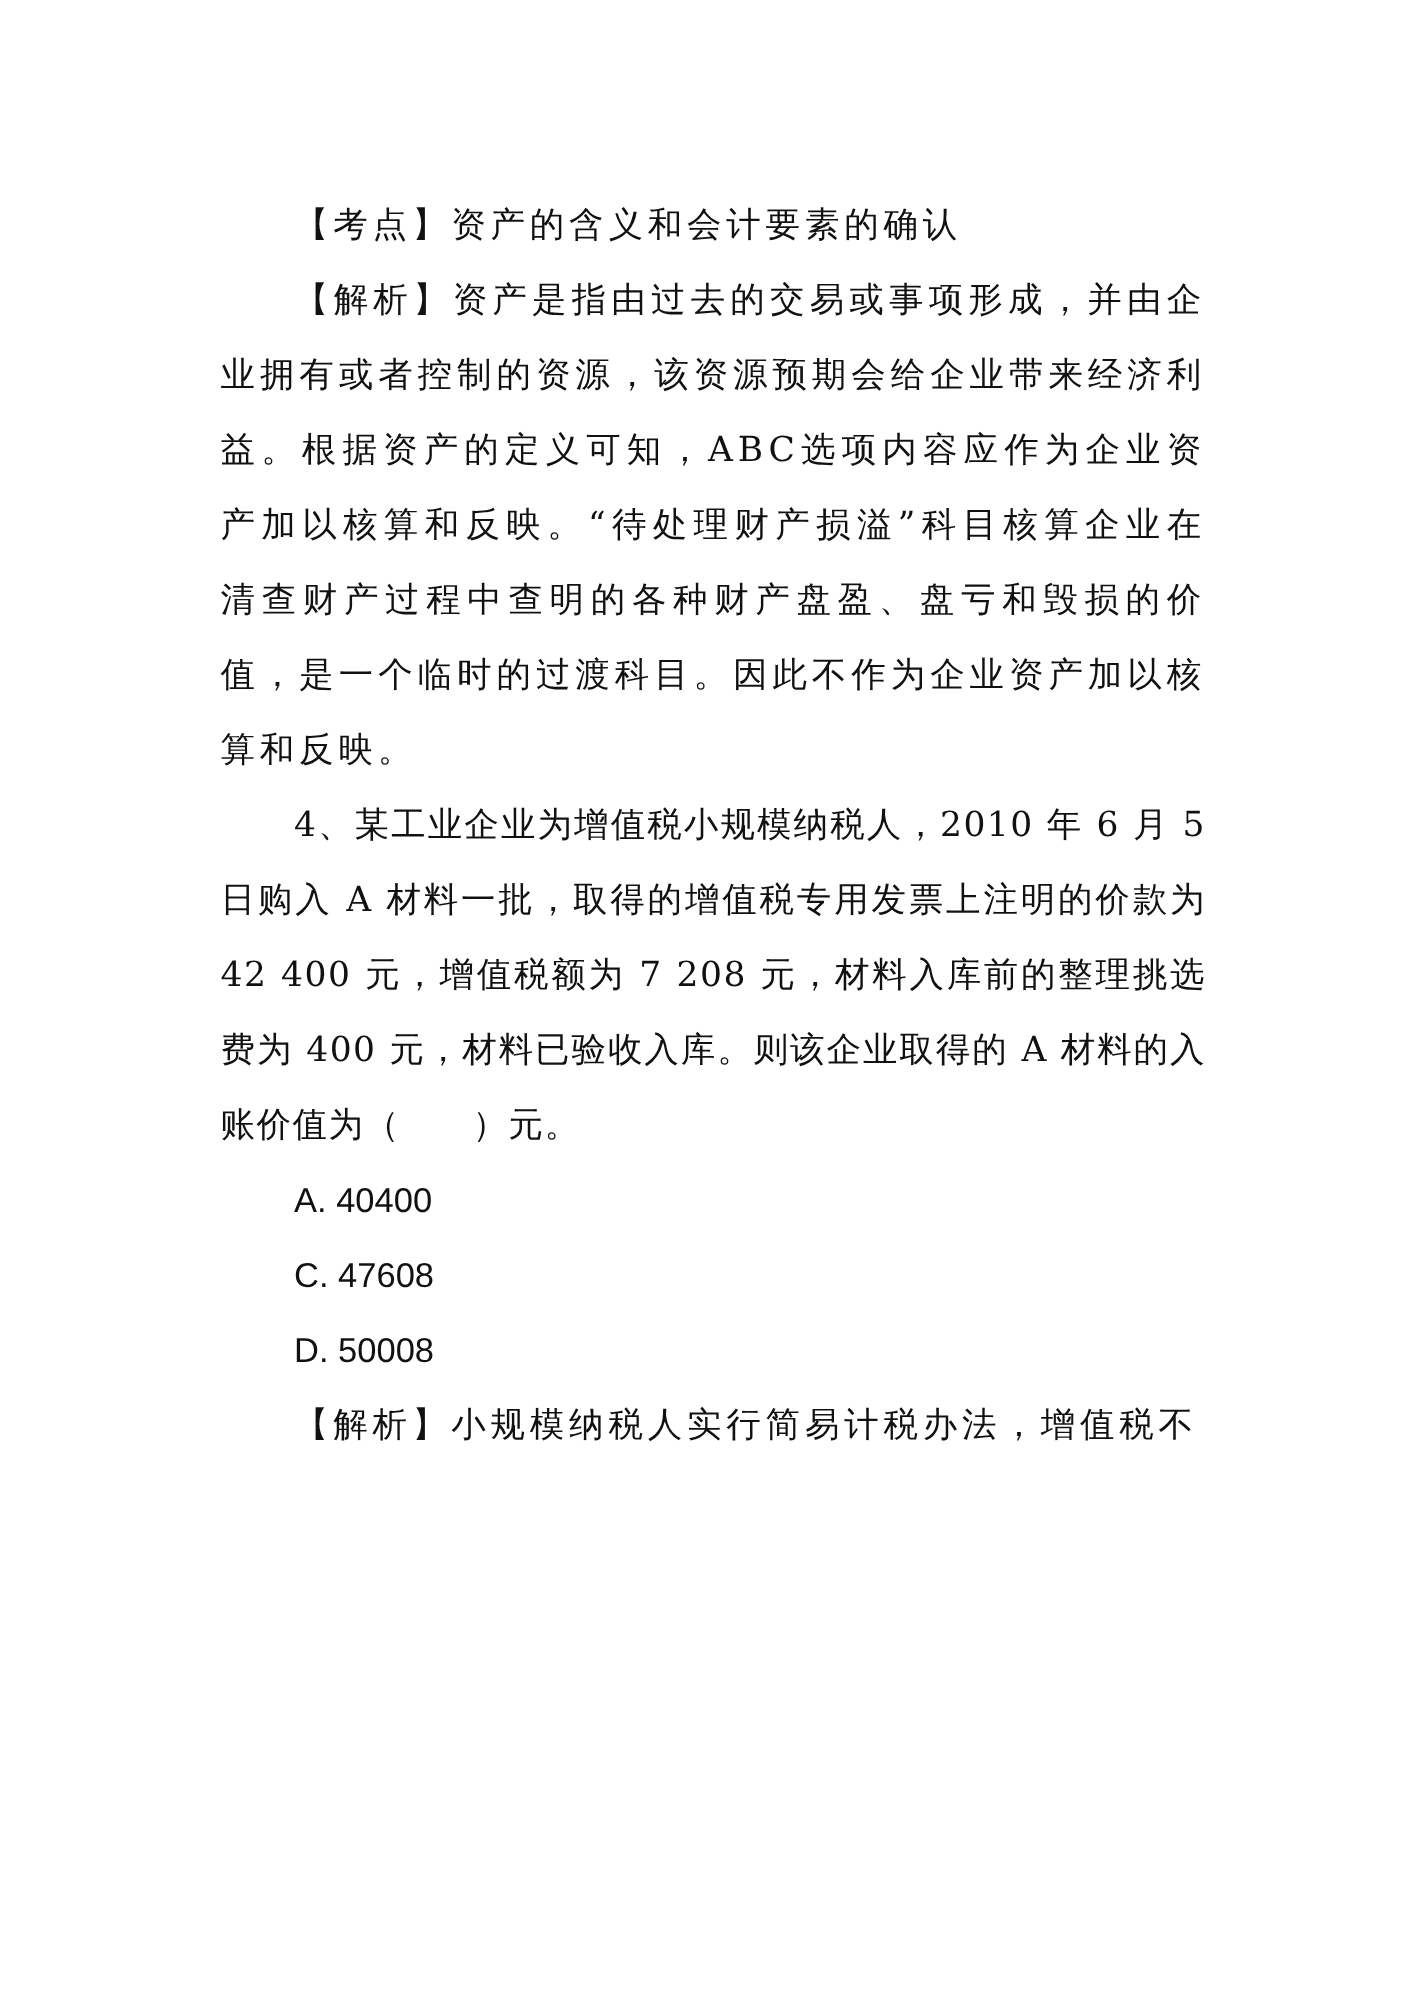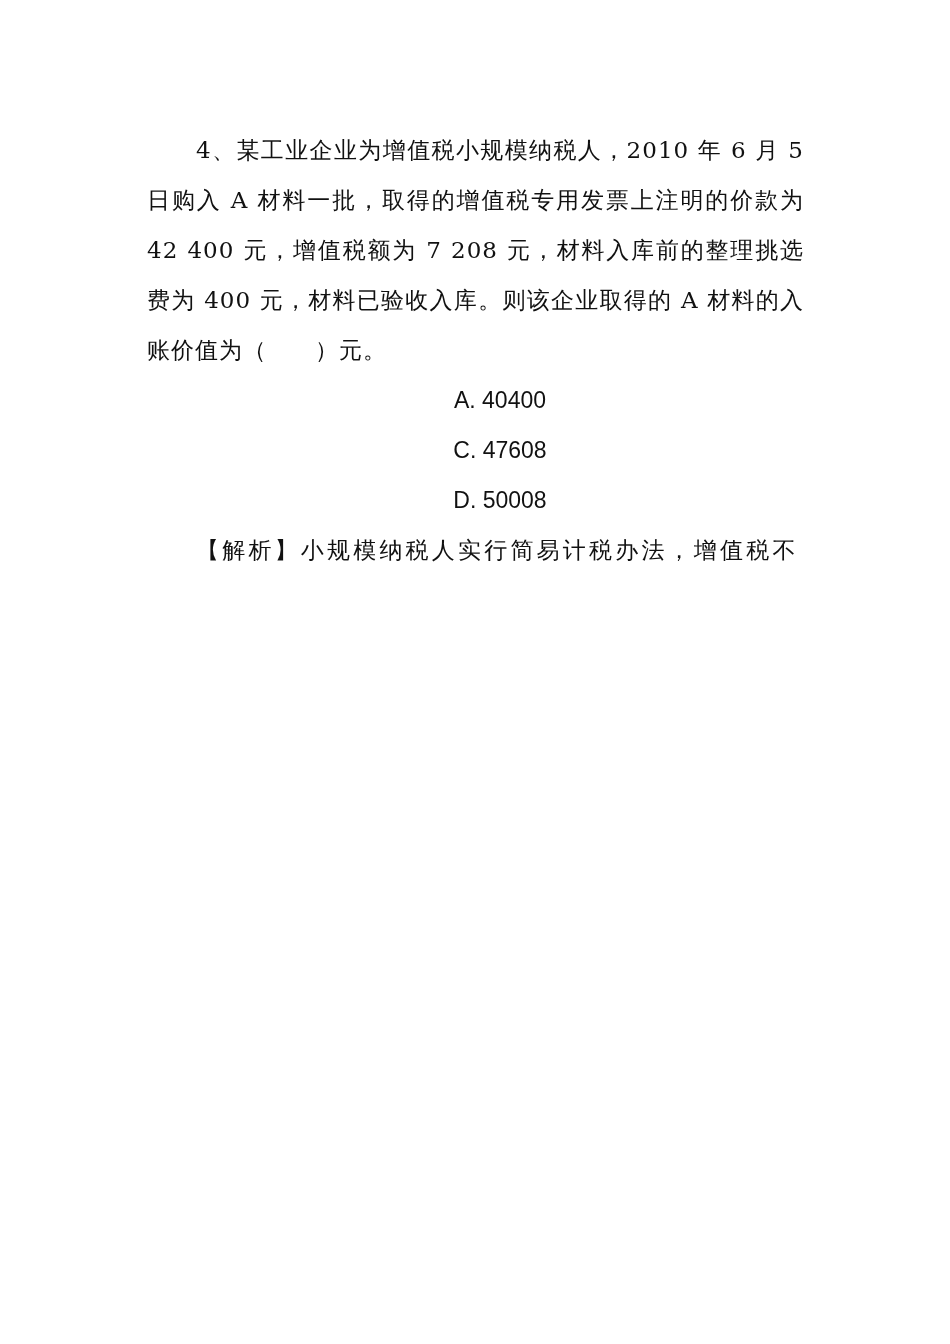--- a/index.html
+++ b/index.html
@@ -4,26 +4,28 @@
   <style>
     html, body { margin: 0; padding: 0; background: #ffffff; }
     body { width: 950px; height: 1344px; overflow: hidden; position: relative; }
     .page {
       position: absolute; left: 147px; top: 125px; width: 657px;
       font-family: "DejaVu Serif", "Liberation Serif", serif;
       font-size: 23px; line-height: 50px; color: #111111;
     }
     .p { margin: 0; text-align: justify; text-align-last: left; letter-spacing: 3.2px; }
     .indent { text-indent: 49px; }
-    .opt { margin: 0; padding-left: 49px; font-family: "Liberation Sans", sans-serif; letter-spacing: 0; text-align: center; }
+    .opt { margin: 0; padding-left: 49px; font-family: "Liberation Sans", sans-serif; letter-spacing: 0; }
     .spread { text-align: justify; text-align-last: justify; letter-spacing: 2px; }
     .tight { letter-spacing: 1px; }
   </style>
 </head>
 <body>
 
 <div class="page">
+  <p class="p indent">【考点】资产的含义和会计要素的确认</p>
+  <p class="p indent">【解析】资产是指由过去的交易或事项形成，并由企业拥有或者控制的资源，该资源预期会给企业带来经济利益。根据资产的定义可知，ABC选项内容应作为企业资产加以核算和反映。“待处理财产损溢”科目核算企业在清查财产过程中查明的各种财产盘盈、盘亏和毁损的价值，是一个临时的过渡科目。因此不作为企业资产加以核算和反映。</p>
   <p class="p indent tight">4、某工业企业为增值税小规模纳税人，2010 年 6 月 5 日购入 A 材料一批，取得的增值税专用发票上注明的价款为 42 400 元，增值税额为 7 208 元，材料入库前的整理挑选费为 400 元，材料已验收入库。则该企业取得的 A 材料的入账价值为（　　）元。</p>
   <p class="opt">A. 40400</p>
   <p class="opt">C. 47608</p>
   <p class="opt">D. 50008</p>
   <p class="p indent">【解析】小规模纳税人实行简易计税办法，增值税不</p>
 </div>
 
 </body></html>

